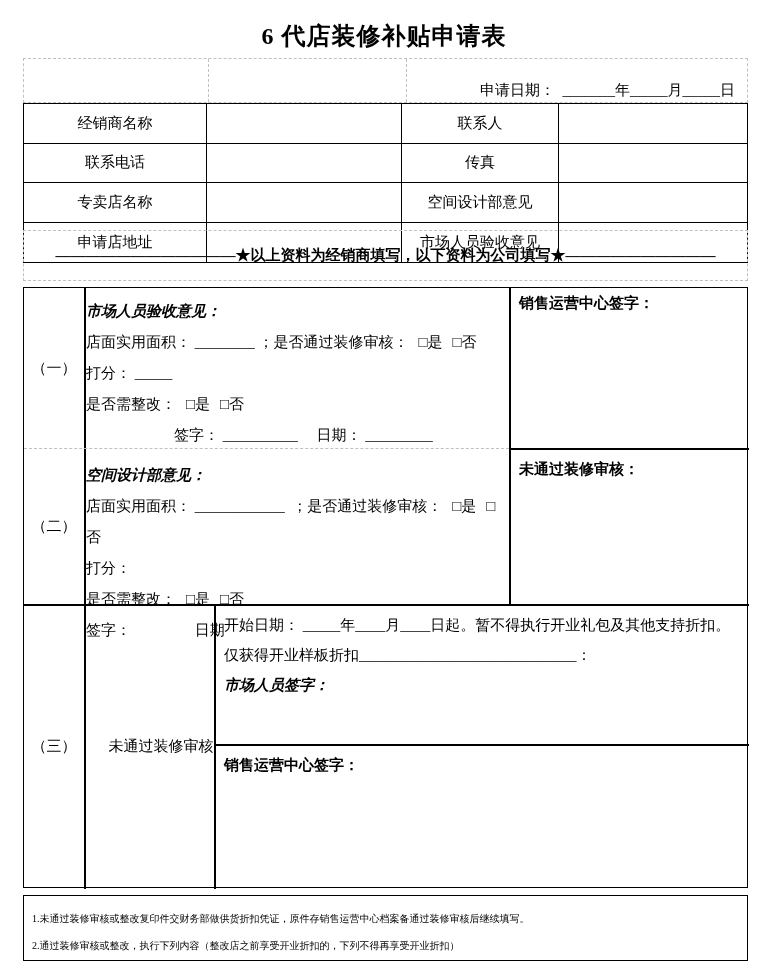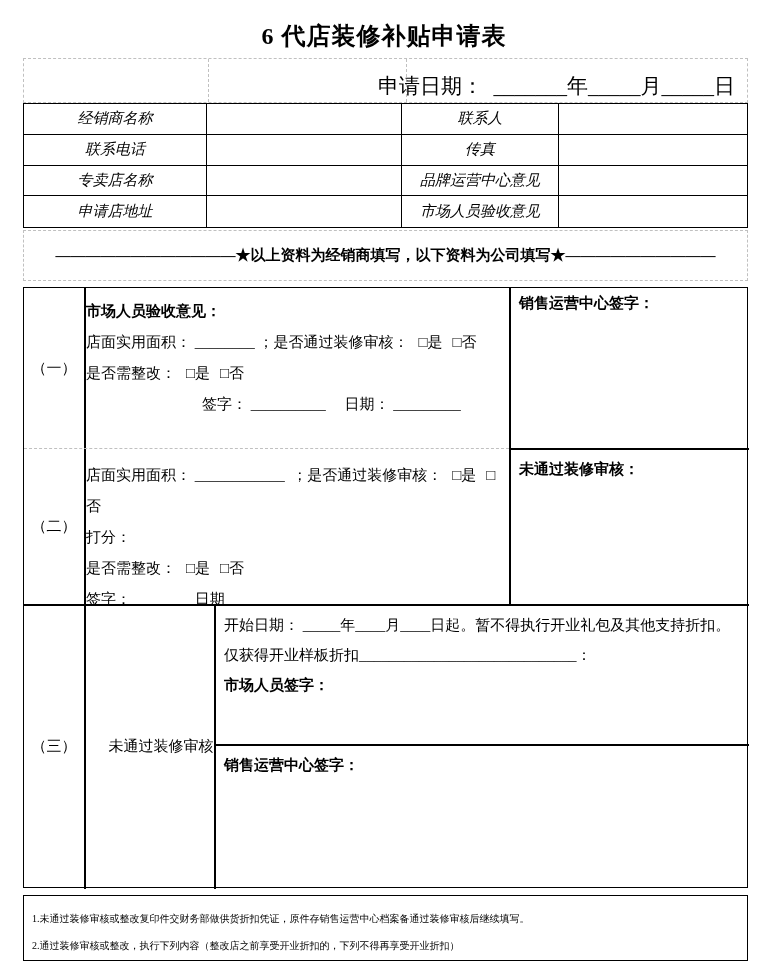--- a/index.html
+++ b/index.html
@@ -5,46 +5,46 @@
   html,body{margin:0;padding:0;background:#fff;}
   .page{position:relative;width:768px;height:980px;background:#fff;overflow:hidden;
         font-family:"Liberation Serif","DejaVu Serif",serif;color:#000;}
   .txt{white-space:pre-wrap;}
   .title{position:absolute;top:20px;left:0;width:768px;text-align:center;
          font-size:24px;font-weight:bold;letter-spacing:1px;}
   
   .toprow{position:absolute;left:23px;top:58px;width:725px;height:45px;
           border:1px dashed #c0c0c0;box-sizing:border-box;}
   .grid-v{position:absolute;top:0;height:100%;width:0;border-left:1px dashed #c0c0c0;}
-  .applydate{position:absolute;right:12px;bottom:2px;font-size:21px;}
+  .applydate{position:absolute;right:12px;bottom:2px;font-size:15px;}
   
-  .t1{position:absolute;left:23px;top:103px;width:725px;height:125px;
+  .t1{position:absolute;left:23px;top:103px;width:725px;height:160px;
       border:1.5px solid #000;box-sizing:border-box;display:grid;
-      grid-template-columns:183px 195px 157px 1fr;grid-template-rows:repeat(4,1fr);font-style:italic;}
+      grid-template-columns:183px 195px 157px 1fr;grid-template-rows:repeat(4,1fr);}
   .t1 .cell{border-right:1.5px solid #000;border-bottom:1.5px solid #000;
             display:flex;align-items:center;justify-content:center;
             font-size:15px;box-sizing:border-box;}
   .t1 .lastcol{border-right:none;}
   .t1 .lastrow{border-bottom:none;}
   
   .divider{position:absolute;left:23px;top:230px;width:725px;height:51px;
            border:1px dashed #c0c0c0;box-sizing:border-box;
            display:flex;align-items:center;justify-content:center;
            font-size:15px;font-weight:bold;}
   
   .t2{position:absolute;left:23px;top:287px;width:725px;height:601px;
       border:1.5px solid #000;box-sizing:border-box;font-size:15px;}
   .ln{position:absolute;background:#000;}
   .lnv{width:1.5px;}
   .lnh{height:1.5px;}
   .lndash{position:absolute;height:0;border-top:1px dashed #c0c0c0;background:none;}
   .numcell{position:absolute;display:flex;align-items:center;justify-content:center;}
   .content{position:absolute;line-height:31px;}
   .content3{position:absolute;line-height:30px;}
-  .bold{font-weight:bold;}
+  .bold{font-weight:bold;font-style:italic;}
   .cb{margin-left:10px;}
   .righthead{position:absolute;font-weight:bold;}
   
   .notes{position:absolute;left:23px;top:895px;width:725px;height:66px;
          border:1.5px solid #000;box-sizing:border-box;padding:9px 8px 0 8px;
          font-size:10px;line-height:27px;}
 </style>
 </head>
 <body>
 
@@ -64,21 +64,21 @@
     <div class="cell txt">联系人</div>
     <div class="cell lastcol txt"></div>
 
     <div class="cell txt">联系电话</div>
     <div class="cell txt"></div>
     <div class="cell txt">传真</div>
     <div class="cell lastcol txt"></div>
 
     <div class="cell txt">专卖店名称</div>
     <div class="cell txt"></div>
-    <div class="cell txt">品牌运营中心意见</div>
+    <div class="cell txt">空间设计部意见</div>
     <div class="cell lastcol txt"></div>
 
     <div class="cell lastrow txt">申请店地址</div>
     <div class="cell lastrow txt"></div>
     <div class="cell lastrow txt">市场人员验收意见</div>
     <div class="cell lastcol lastrow txt"></div>
   </div>
 
   <div class="divider">
     <span class="txt">————————————★以上资料为经销商填写，以下资料为公司填写★——————————</span>
@@ -91,27 +91,29 @@
     <div class="lndash" style="left:0;top:160px;width:485px;"></div>
     <div class="ln lnh" style="left:485px;top:160px;width:240px;"></div>
     <div class="ln lnh" style="left:0;top:316px;width:725px;"></div>
     <div class="ln lnv" style="left:190px;top:316px;height:285px;"></div>
     <div class="ln lnh" style="left:190px;top:456px;width:535px;"></div>
 
     <div class="numcell txt" style="left:0;top:0;width:60px;height:160px;">（一）</div>
     <div class="content" style="left:49px;top:8px;width:420px;padding-left:13px;">
       <div class="bold txt">市场人员验收意见：</div>
       <div><span class="txt">店面实用面积： ________ ；是否通过装修审核：</span><span class="cb txt">□是</span><span class="cb txt">□否</span></div>
+      <div class="txt">打分： _____</div>
       <div><span class="txt">是否需整改：</span><span class="cb txt">□是</span><span class="cb txt">□否</span></div>
-      <div class="txt" style="padding-left:116px;">签字： __________     日期： _________</div>
+      <div class="txt" style="padding-left:88px;">签字： __________     日期： _________</div>
     </div>
     <div class="righthead txt" style="left:495px;top:6px;width:220px;">销售运营中心签字：</div>
 
     <div class="numcell txt" style="left:0;top:160px;width:60px;height:156px;">（二）</div>
     <div class="content" style="left:49px;top:172px;width:420px;padding-left:13px;">
+      <div class="bold txt">空间设计部意见：</div>
       <div><span class="txt">店面实用面积： ____________  ；是否通过装修审核：</span><span class="cb txt">□是</span><span class="cb txt">□否</span></div>
       <div class="txt">打分：</div>
       <div><span class="txt">是否需整改：</span><span class="cb txt">□是</span><span class="cb txt">□否</span></div>
       <div class="txt" style="">签字：                 日期</div>
     </div>
     <div class="righthead txt" style="left:495px;top:172px;width:220px;">未通过装修审核：</div>
 
     <div class="numcell txt" style="left:0;top:316px;width:60px;height:285px;">（三）</div>
     <div class="numcell txt" style="left:60px;top:316px;width:154px;height:285px;">未通过装修审核</div>
     <div class="content3" style="left:200px;top:322px;width:515px;">

